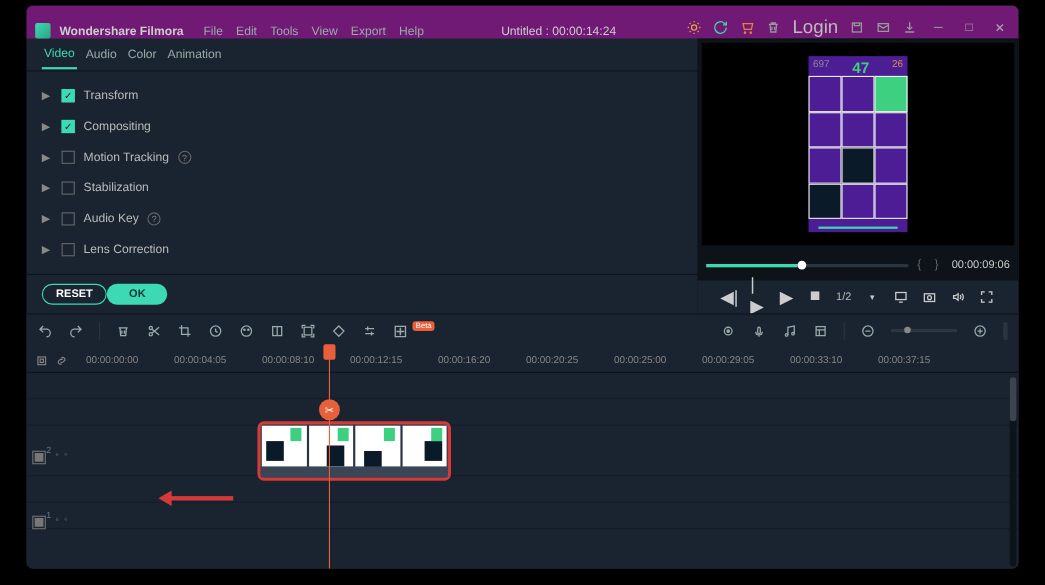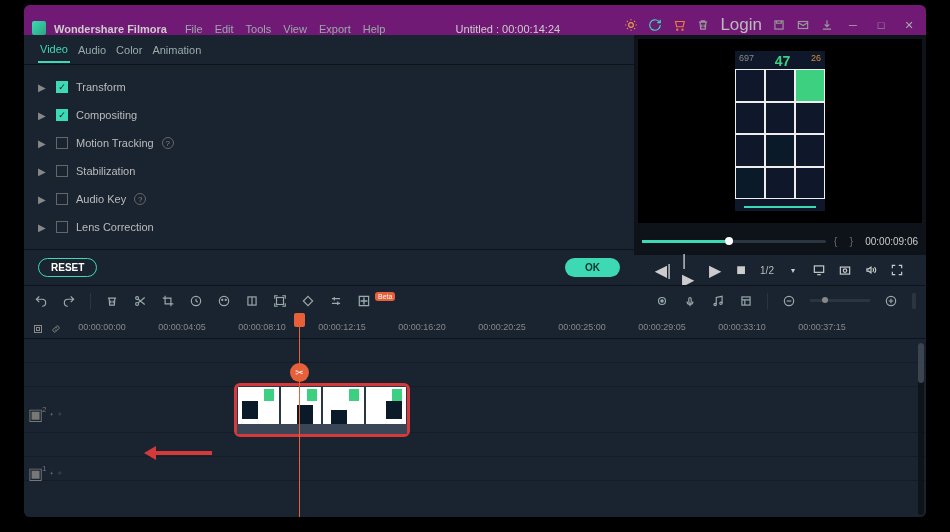--- a/index.html
+++ b/index.html
@@ -26,28 +26,28 @@
 .tabs{height:30px;display:flex;align-items:center;padding:0 14px;gap:6px;border-bottom:1px solid #0d1319;}
 .tab{color:#9aa;font-size:11px;cursor:pointer;padding:6px 2px;}
 .tab.active{color:#3dd9b4;border-bottom:2px solid #3dd9b4;}
 .props{flex:1;overflow:hidden;padding:8px 14px;}
 .prop-row{display:flex;align-items:center;height:28px;color:#bbb;font-size:11px;}
 .chev{width:10px;font-size:10px;color:#888;margin-right:8px;}
 .check{width:12px;height:12px;border:1px solid #666;margin-right:8px;display:flex;align-items:center;justify-content:center;}
 .check.on{background:#3dd9b4;border-color:#3dd9b4;}
 .check.on::after{content:"✓";color:#0a1a1a;font-size:9px;}
 .help-dot{width:12px;height:12px;border-radius:50%;border:1px solid #666;color:#888;font-size:8px;display:flex;align-items:center;justify-content:center;margin-left:8px;}
-.btn-row{height:36px;display:flex;align-items:center;justify-content:space-between;padding:0 14px;border-top:1px solid #0d1319;}
+.btn-row{height:36px;display:flex;align-items:center;justify-content:flex-start;padding:0 14px;border-top:1px solid #0d1319;}
 .btn-reset{border:1.5px solid #3dd9b4;color:#fff;background:transparent;border-radius:12px;padding:3px 12px;font-size:10px;font-weight:700;cursor:pointer;}
 .btn-ok{background:#3dd9b4;color:#0a3530;border:none;border-radius:12px;padding:4px 20px;font-size:10px;font-weight:700;cursor:pointer;}
 
 
 .right-panel{flex:1;display:flex;flex-direction:column;background:#0d1319;}
 .preview{flex:1;background:#000;display:flex;align-items:center;justify-content:center;position:relative;margin:4px;}
-.phone{width:90px;height:160px;background:#0f172a;position:relative;}
+.phone{width:90px;height:160px;background:#4c1d95;position:relative;}
 .phone-top{height:18px;display:flex;justify-content:space-between;padding:2px 4px;font-size:9px;}
 .score-l{color:#888;}
 .score-c{color:#3dd080;font-size:14px;font-weight:700;}
 .score-r{color:#d0903d;}
 .tile-grid{display:grid;grid-template-columns:repeat(3,1fr);grid-template-rows:repeat(4,1fr);height:130px;}
 .tile{border:0.5px solid #eee;}
 .tile.g{background:#3dd080;}
 .tile.b{background:#0a1a28;}
 .phone-bar{position:absolute;bottom:3px;left:10%;width:80%;height:2px;background:#3dd9b4;}
 .play-ctrl{height:28px;display:flex;align-items:center;padding:0 8px;gap:4px;}

